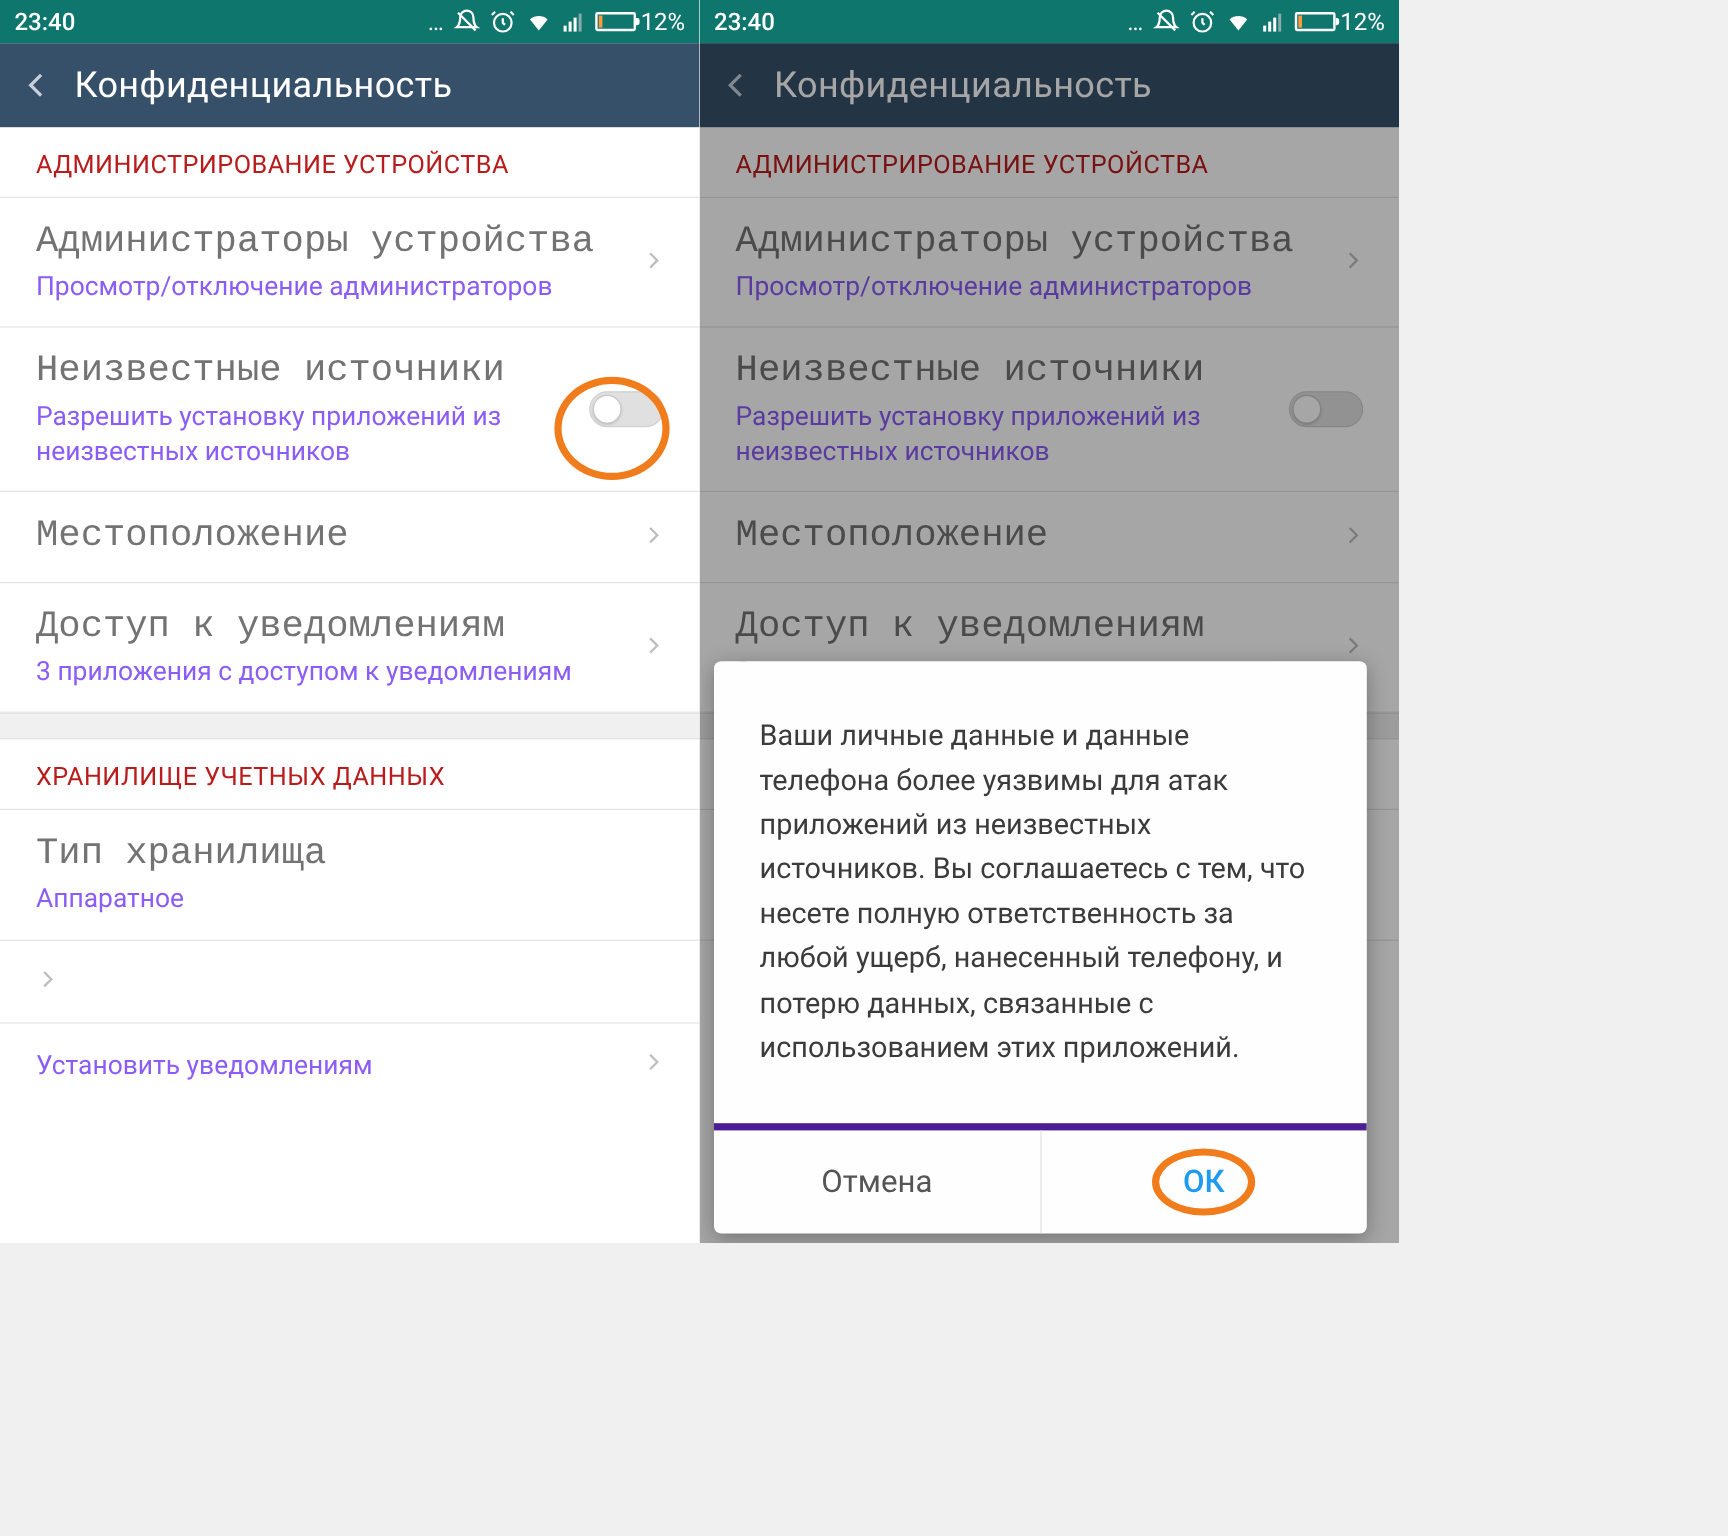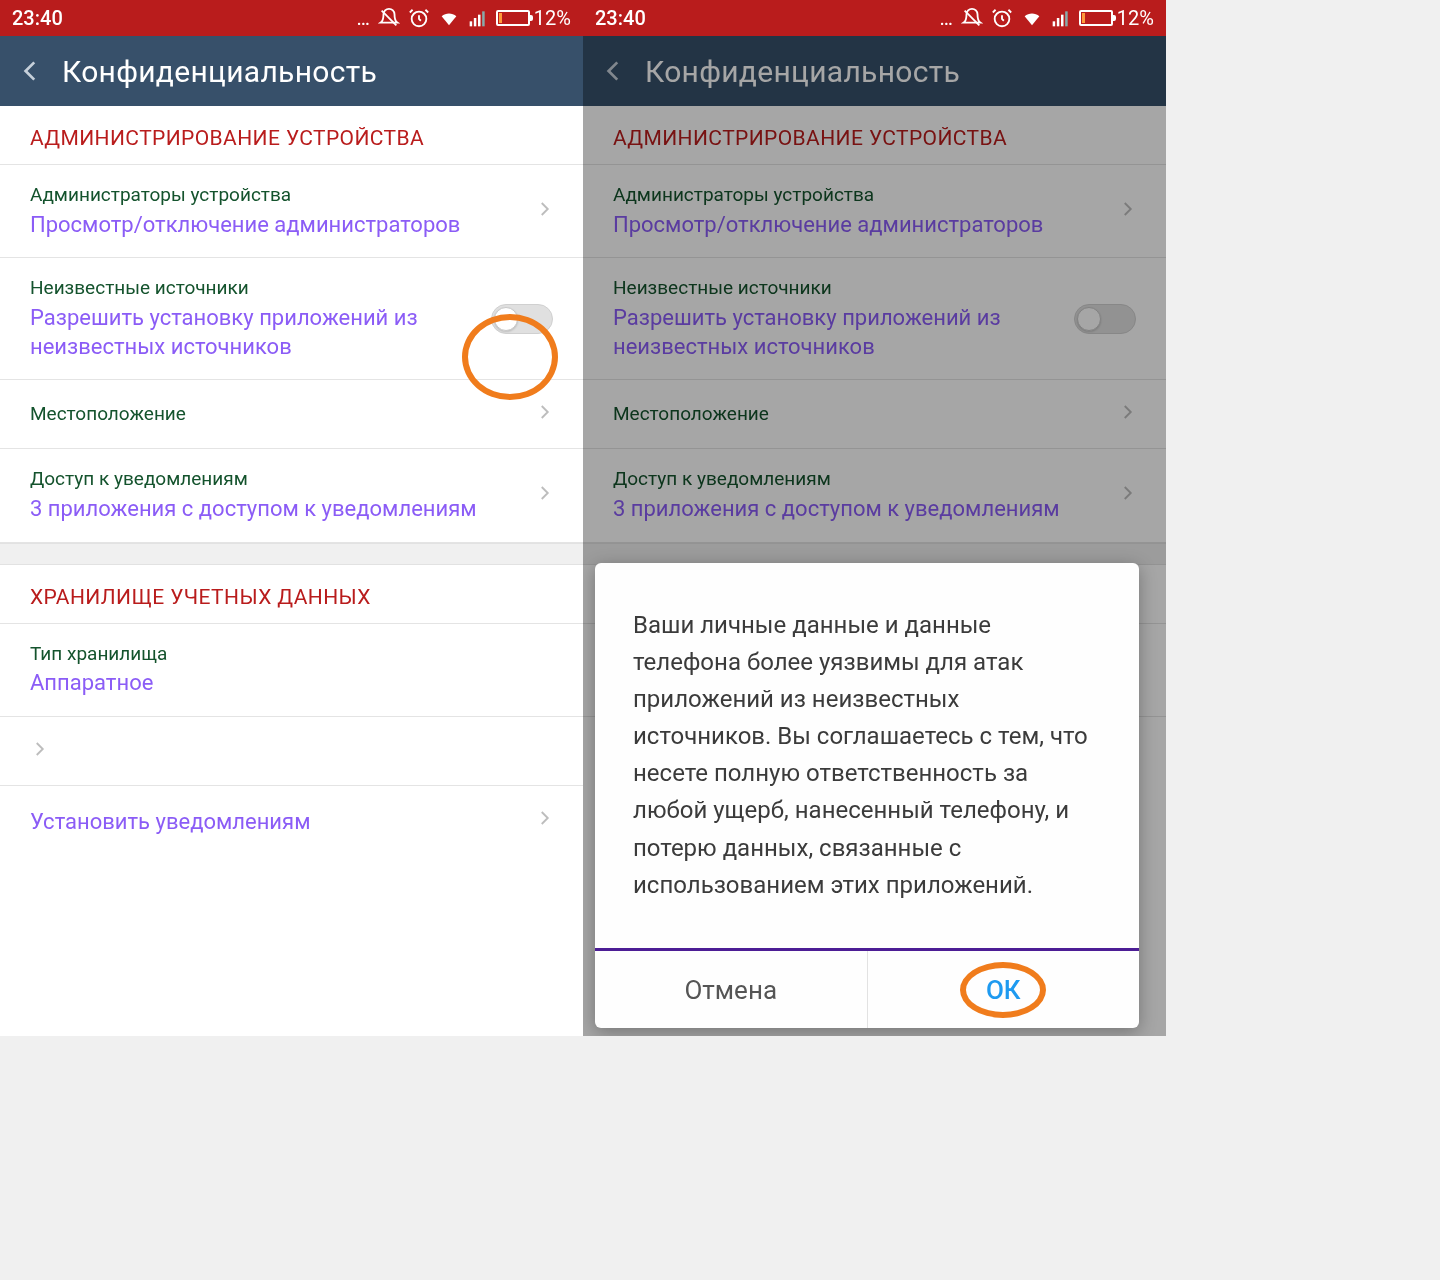--- a/index.html
+++ b/index.html
@@ -14,21 +14,21 @@
   .screen {
     width: 583px;
     height: 1036px;
     background: #fff;
     position: relative;
     overflow: hidden;
     flex-shrink: 0;
   }
   .statusbar {
     height: 36px;
-    background: #b91c1c;
+    background: #0f766e;
     color: #fff;
     display: flex;
     align-items: center;
     padding: 0 12px;
     font-size: 20px;
   }
   .status-left { font-weight: 500; }
   .status-right {
     margin-left: auto;
     display: flex;
@@ -81,23 +81,24 @@
   }
   .row {
     padding: 18px 30px;
     border-bottom: 1px solid #e4e4e4;
     display: flex;
     align-items: center;
     gap: 14px;
   }
   .row-text { flex: 1; min-width: 0; }
   .row-title {
-    font-size: 19px;
-    color: #14532d;
+    font-size: 31px;
+    color: #737373;
     line-height: 1.25;
+    font-family: Liberation Mono, monospace;
   }
   .row-sub {
     font-size: 22px;
     color: #8b5cf6;
     margin-top: 4px;
     line-height: 1.3;
   }
   .chevron {
     color: #bdbdbd;
     flex-shrink:0;
@@ -143,22 +144,22 @@
     overflow:hidden;
   }
   .dialog-body {
     padding: 44px 38px 44px;
     font-size: 24px;
     color: #3b3b3b;
     line-height: 1.55;
   }
   .dialog-actions {
     display: flex;
-    border-top: 3px solid #4c1d95;
-    height: 80px;
+    border-top: 6px solid #4c1d95;
+    height: 92px;
   }
   .dialog-btn {
     flex:1;
     display:flex;
     align-items:center;
     justify-content:center;
     font-size: 26px;
     color: #555;
     position:relative;
   }

